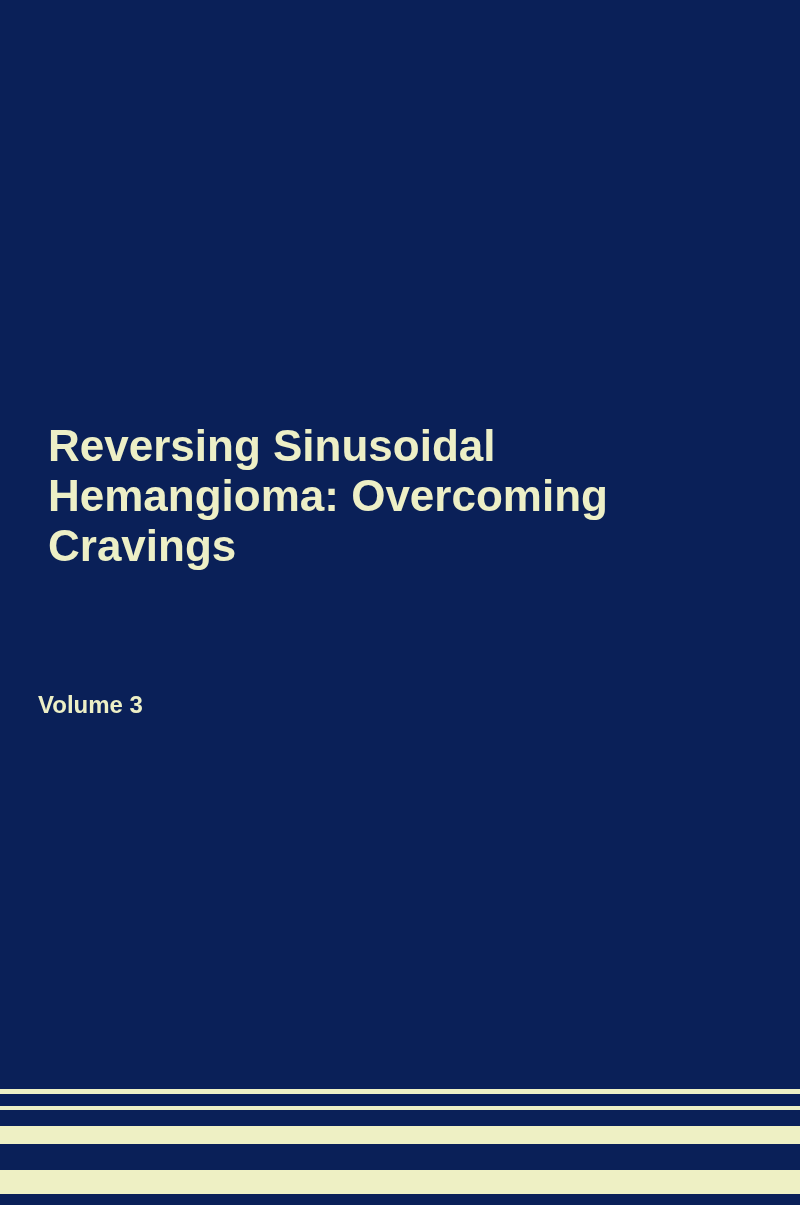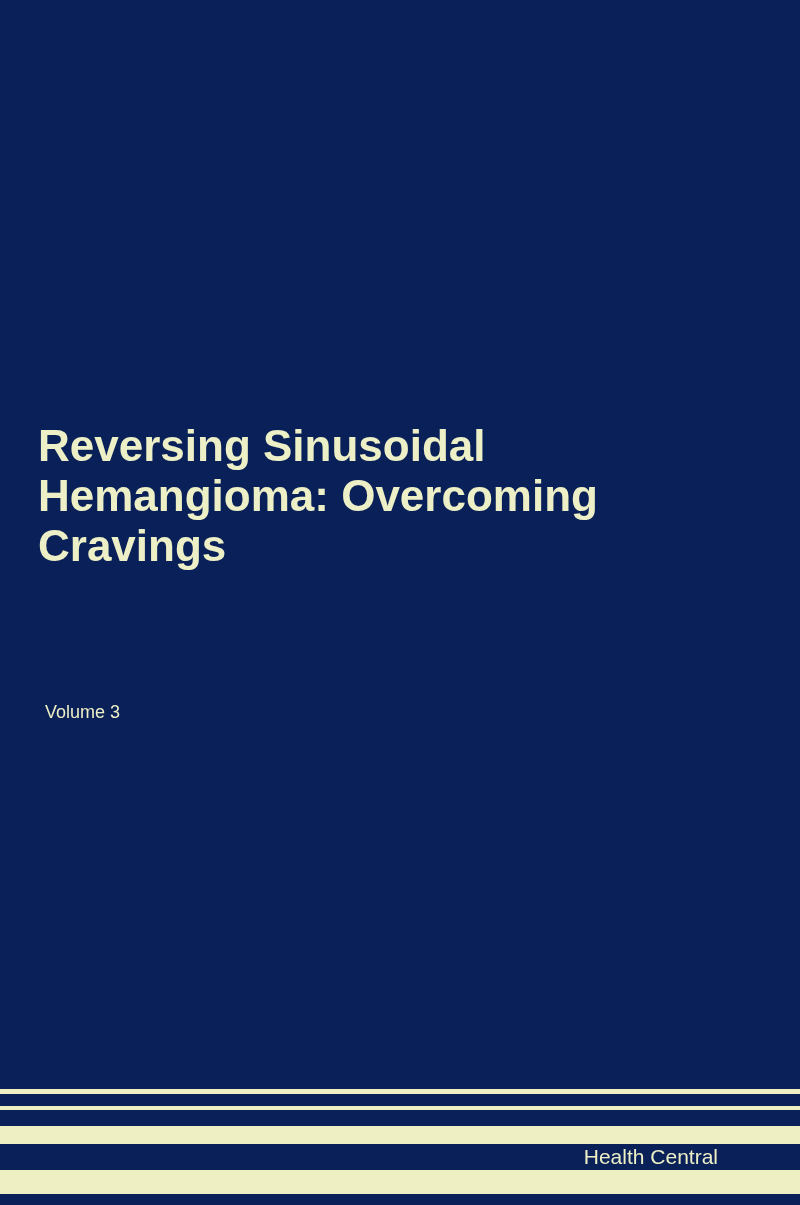--- a/index.html
+++ b/index.html
@@ -11,21 +11,21 @@
     position: relative;
     width: 800px;
     height: 1205px;
     margin: 0 auto;
     background: var(--bg, #0a2058);
     overflow: hidden;
     font-family: "Liberation Sans", sans-serif;
   }
   .book-title {
     position: absolute;
-    left: 38px;
+    left: 48px;
     top: 421px;
     width: 620px;
     margin: 0;
     font-family: "Liberation Sans", sans-serif;
     font-weight: 700;
     font-size: 44px;
     line-height: 50px;
     color: var(--fg, #edefc6);
     letter-spacing: 0px;
   }
@@ -38,24 +38,24 @@
     font-family: "Liberation Serif", serif;
     font-weight: 400;
     font-size: 26px;
     line-height: 29px;
     color: var(--fg, #edefc6);
   }
   .volume-label {
     position: absolute;
     left: 38px;
     top: 692px;
-    margin: 7px;
+    margin: 0;
     font-family: "Liberation Sans", sans-serif;
-    font-weight: 400;
-    font-size: 18px;
+    font-weight: 700;
+    font-size: 24px;
     line-height: 26px;
     color: var(--fg, #edefc6);
   }
   
   .stripe {
     position: absolute;
     left: 0;
     width: 800px;
     background: var(--stripe, #eef0c4);
   }
@@ -92,19 +92,16 @@
 
   <h1 class="book-title">Reversing Sinusoidal Hemangioma: Overcoming Cravings</h1>
 
 
   <p class="volume-label">Volume 3</p>
 
   <div class="stripe stripe-a"></div>
   <div class="stripe stripe-b"></div>
   <div class="stripe stripe-c"></div>
 
-  <div class="publisher-bar">
-    <span class="publisher-name">Health Central</span>
-  </div>
 
   <div class="stripe stripe-d"></div>
 
 </div>
 
 </body></html>

